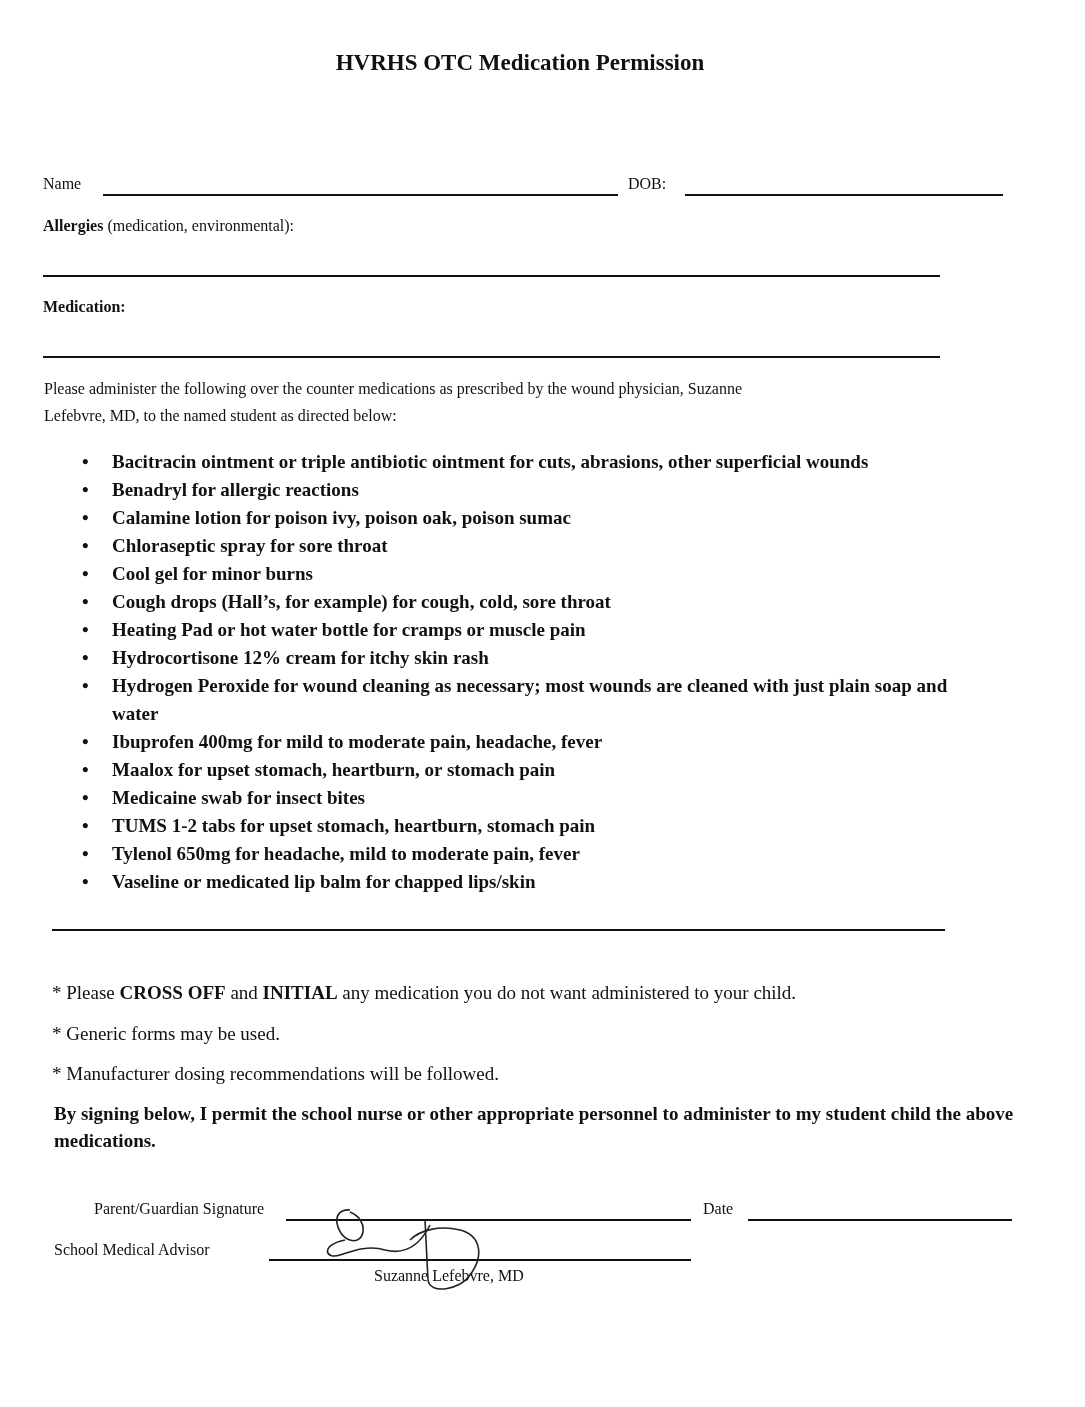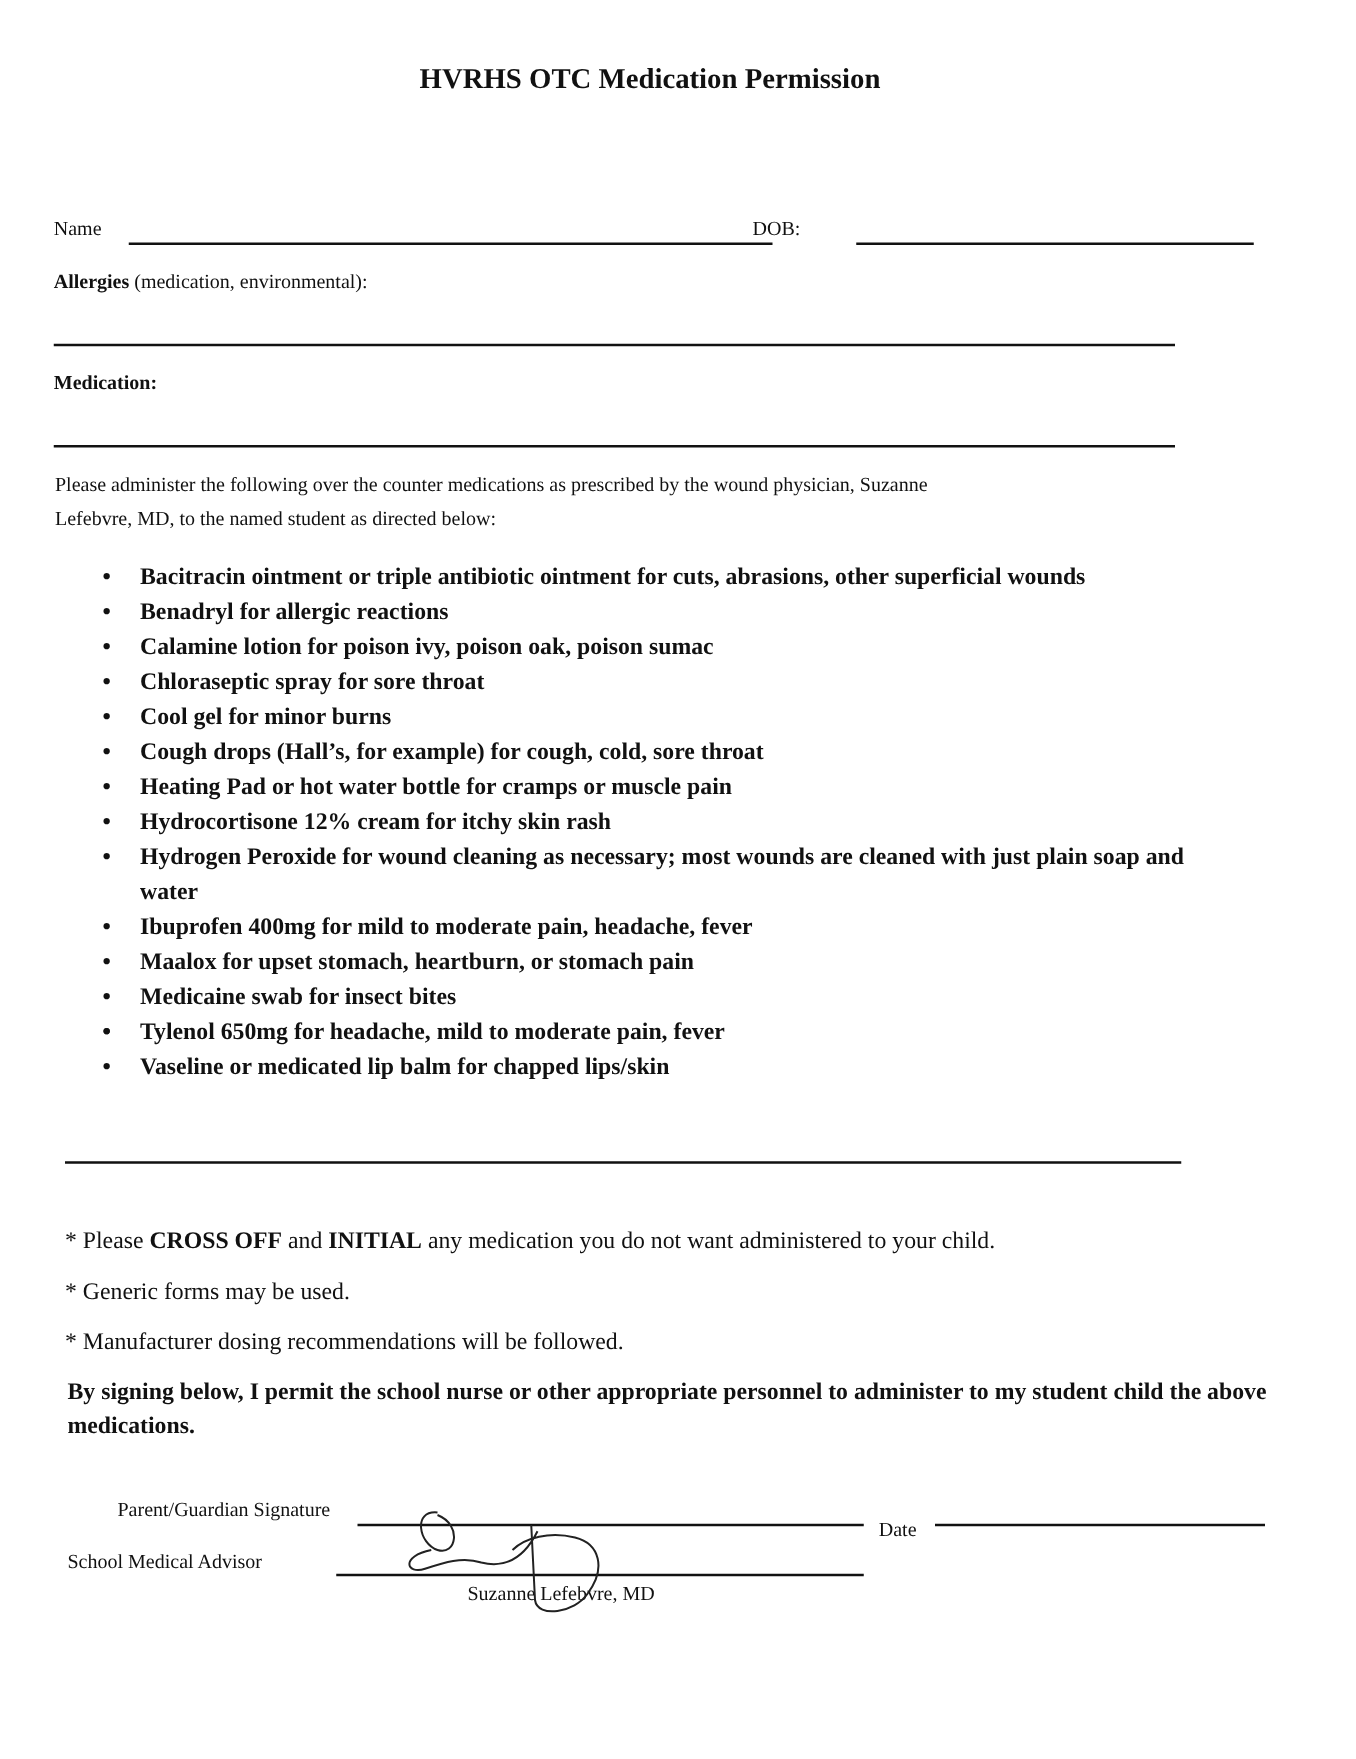--- a/index.html
+++ b/index.html
@@ -17,21 +17,21 @@
   .perm { position:absolute; left:54px; top:1100px; width:960px; font-size:19px; font-weight:bold; line-height:27px; }
   .sig-svg { position:absolute; left:310px; top:1200px; }
 </style>
 </head>
 <body>
 
 <div class="abs title">HVRHS OTC Medication Permission</div>
 
 <div class="abs t19" style="left:43px;top:175px;">Name</div>
 <div class="line" style="left:103px;top:194px;width:515px;"></div>
-<div class="abs t19" style="left:602px;top:175px;">DOB:</div>
+<div class="abs t19" style="left:628px;top:175px;">DOB:</div>
 <div class="line" style="left:685px;top:194px;width:318px;"></div>
 
 <div class="abs t19" style="left:43px;top:217px;"><span class="b">Allergies</span><span> (medication, environmental):</span></div>
 <div class="line" style="left:43px;top:275px;width:897px;"></div>
 
 <div class="abs t19 b" style="left:43px;top:298px;">Medication:</div>
 <div class="line" style="left:43px;top:356px;width:897px;"></div>
 
 <div class="abs t19" style="left:44px;top:380px;">Please administer the following over the counter medications as prescribed by the wound physician, Suzanne</div>
 <div class="abs t19" style="left:44px;top:407px;text-align:right;">Lefebvre, MD, to the named student as directed below:</div>
@@ -42,36 +42,36 @@
     <li><span class="dot">•</span><span>Calamine lotion for poison ivy, poison oak, poison sumac</span></li>
     <li><span class="dot">•</span><span>Chloraseptic spray for sore throat</span></li>
     <li><span class="dot">•</span><span>Cool gel for minor burns</span></li>
     <li><span class="dot">•</span><span>Cough drops (Hall’s, for example) for cough, cold, sore throat</span></li>
     <li><span class="dot">•</span><span>Heating Pad or hot water bottle for cramps or muscle pain</span></li>
     <li><span class="dot">•</span><span>Hydrocortisone 12% cream for itchy skin rash</span></li>
     <li><span class="dot">•</span><span>Hydrogen Peroxide for wound cleaning as necessary; most wounds are cleaned with just plain soap and water</span></li>
     <li><span class="dot">•</span><span>Ibuprofen 400mg for mild to moderate pain, headache, fever</span></li>
     <li><span class="dot">•</span><span>Maalox for upset stomach, heartburn, or stomach pain</span></li>
     <li><span class="dot">•</span><span>Medicaine swab for insect bites</span></li>
-    <li><span class="dot">•</span></li>
+    <li><span class="dot">•</span><span>TUMS 1-2 tabs for upset stomach, heartburn, stomach pain</span></li>
     <li><span class="dot">•</span><span>Tylenol 650mg for headache, mild to moderate pain, fever</span></li>
     <li><span class="dot">•</span><span>Vaseline or medicated lip balm for chapped lips/skin</span></li>
   </ul>
 
 <div class="line" style="left:52px;top:929px;width:893px;"></div>
 
 <div class="abs note" style="top:982px;"><span>* Please </span><span class="b">CROSS OFF</span><span> and </span><span class="b">INITIAL</span><span> any medication you do not want administered to your child.</span></div>
 <div class="abs note" style="top:1023px;">* Generic forms may be used.</div>
 <div class="abs note" style="top:1063px;">* Manufacturer dosing recommendations will be followed.</div>
 
 <div class="perm">By signing below, I permit the school nurse or other appropriate personnel to administer to my student child the above medications.</div>
 
 <div class="abs t19" style="left:54px;top:1200px;margin-left:40px;">Parent/Guardian Signature</div>
 <div class="line" style="left:286px;top:1219px;width:405px;"></div>
-<div class="abs t19" style="left:703px;top:1200px;margin-top:16px;">Date</div>
+<div class="abs t19" style="left:703px;top:1200px;">Date</div>
 <div class="line" style="left:748px;top:1219px;width:264px;"></div>
 
 <div class="abs t19" style="left:54px;top:1241px;">School Medical Advisor</div>
 <div class="line" style="left:269px;top:1259px;width:422px;"></div>
 <div class="abs t19" style="left:374px;top:1267px;">Suzanne Lefebvre, MD</div>
 
 <svg class="sig-svg" width="200" height="100" viewBox="0 0 200 100">
   <path d="M40 10 C 20 8, 25 35, 40 40 C 55 45, 60 20, 40 12 M35 40 C 10 45, 15 60, 30 55 C 45 50, 60 45, 75 50 C 95 55, 110 45, 120 25 M115 20 L 118 80 C 120 95, 150 90, 160 75 C 175 55, 170 35, 150 30 C 130 25, 110 30, 100 40" fill="none" stroke="#222" stroke-width="1.6"></path>
 </svg>
 

